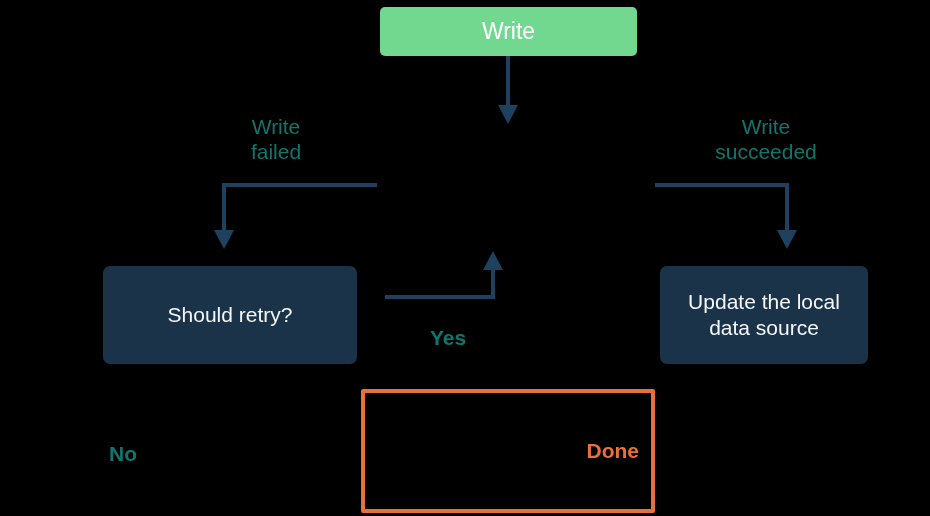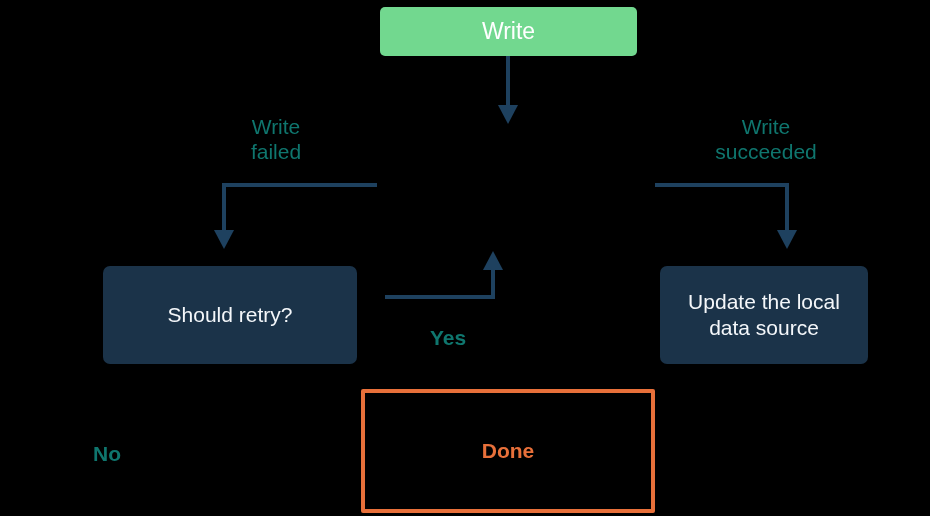--- a/index.html
+++ b/index.html
@@ -110,27 +110,27 @@
 
 
   <div class="node node-process" style="left:103px; top:266px; width:254px; height:98px;">
     <span>Should retry?</span>
   </div>
 
   <div class="node node-process" style="left:660px; top:266px; width:208px; height:98px;">
     <span>Update the local data source</span>
   </div>
 
-  <div class="node node-terminal" style="left:361px; top:389px; width:294px; height:124px;">
+  <div class="node node-terminal" style="left:361px; top:389px; width:294px; height:124px;justify-content:flex-end;">
     <span>Done</span>
   </div>
 
   <div class="edge-label" style="left:196px; top:114px; width:160px;">Write
 failed</div>
 
   <div class="edge-label" style="left:672px; top:114px; width:188px;">Write
 succeeded</div>
 
   <div class="edge-label bold" style="left:388px; top:325px; width:120px;">Yes</div>
 
-  <div class="edge-label bold" style="left:62px; top:441px; width:90px;">No</div>
+  <div class="edge-label bold" style="left:78px; top:441px; width:90px;">No</div>
 
 </div>
 
 </body></html>

